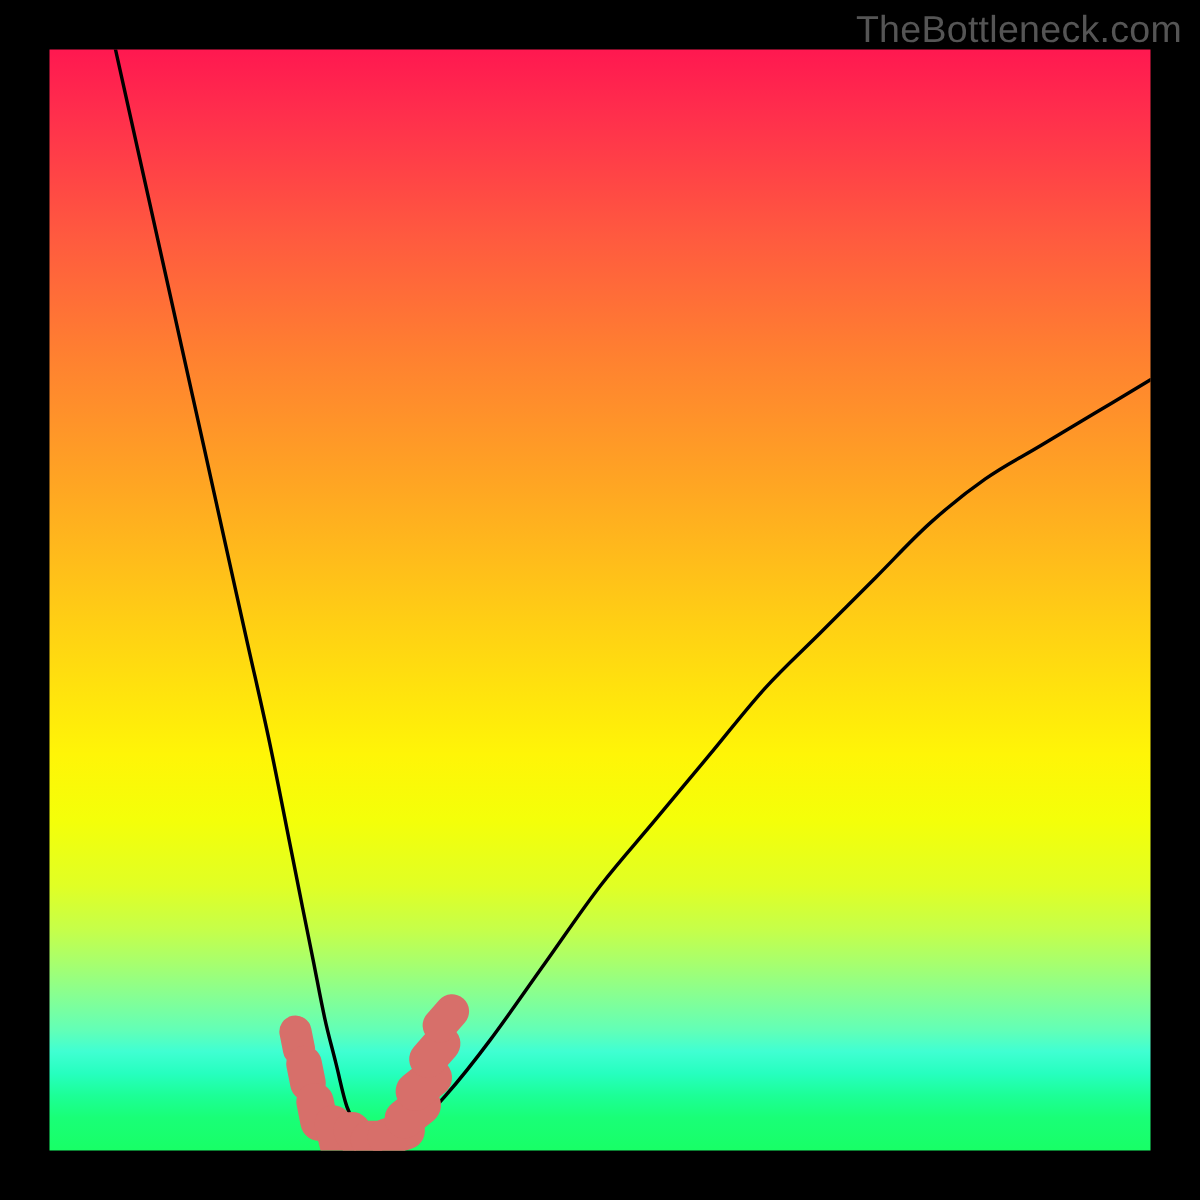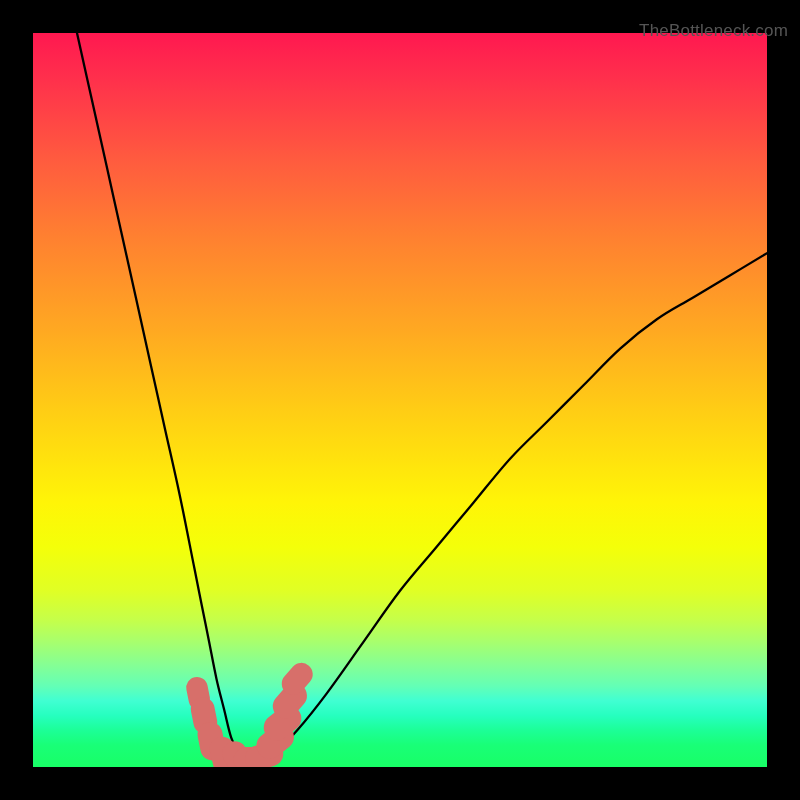--- a/index.html
+++ b/index.html
@@ -42,24 +42,24 @@
       #63ffb6 89%,
       #40ffd2 91%,
       #26ffbf 93%,
       #1cff97 95%,
       #19ff77 97%,
       #18ff66 100%
     );
   }
   .watermark {
     position: absolute;
-    top: 21px;
+    top: 6px;
     right: 12px;
     color: #555;
-    font-size: 17px;
+    font-size: 25px;
     letter-spacing: 0.2px;
     font-weight: 400;
     z-index: 10;
   }
   svg.curve {
     position: absolute;
     left: 0; top: 0;
     width: 734px;
     height: 734px;
   }

